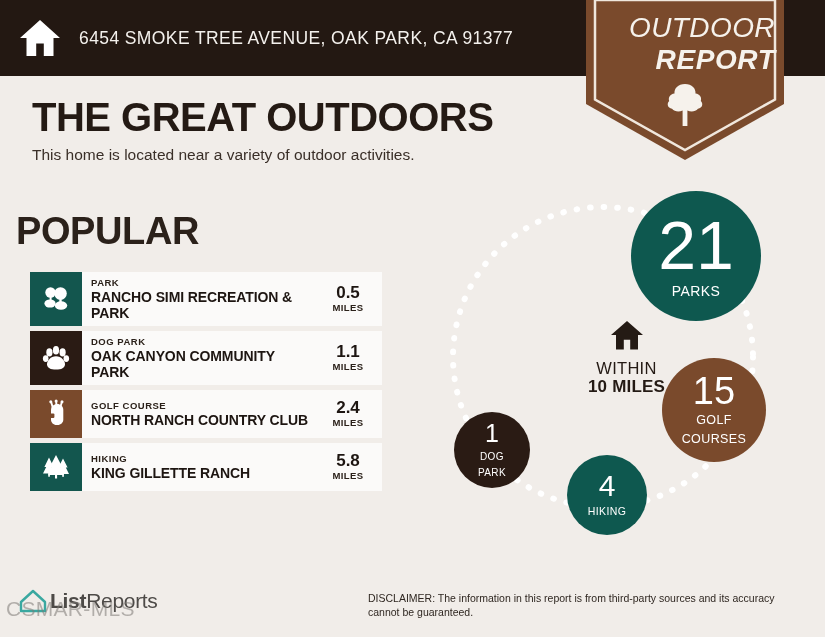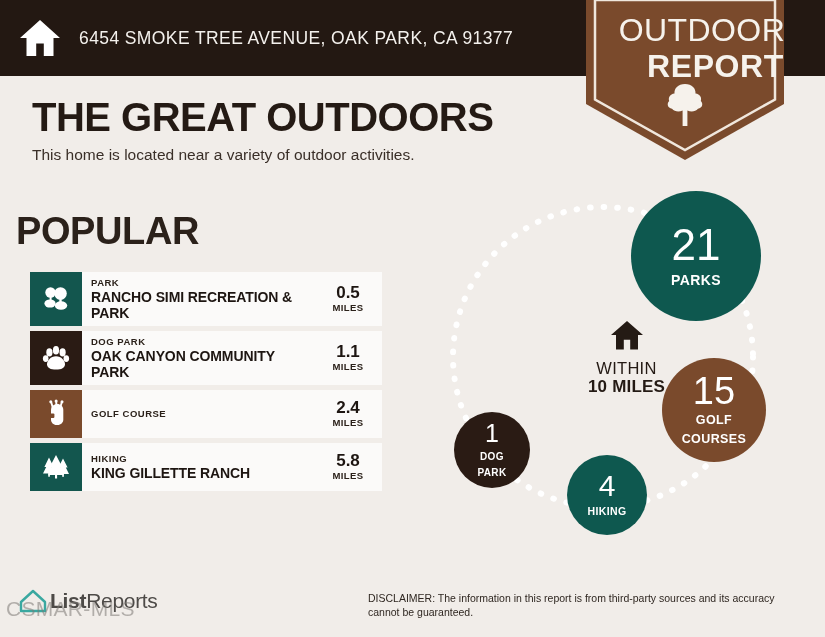--- a/index.html
+++ b/index.html
@@ -53,25 +53,26 @@
     z-index: 6;
   }
   .badge svg { display: block; }
   .badge-text {
     position: absolute;
     top: 20px;
     left: 0;
     width: 232px;
     text-align: center;
     color: #f6f2ec;
-    font-size: 32px;
+    font-size: 28px;
     font-weight: 400;
     line-height: 1.14;
     letter-spacing: 0.4px;
     pointer-events: none;
+    font-style: italic;
   }
   .badge-text .line2 {
     font-weight: 700;
     display: block;
     letter-spacing: 0.6px;
     padding-left: 27px;
   }
   .badge-tree {
     position: absolute;
     top: 90px;
@@ -204,31 +205,31 @@
     justify-content: center;
     text-align: center;
     color: #ffffff;
     line-height: 1;
   }
   .bubble-num {
     font-weight: 400;
     line-height: 0.95;
   }
   .bubble-label {
-    font-weight: 700;
+    font-weight: 400;
     letter-spacing: 0.4px;
     line-height: 1.1;
   }
 
   .bubble-parks {
     top: 11px; left: 191px;
     width: 130px; height: 130px;
     background: #0e584f;
   }
-  .bubble-parks .bubble-num { font-size: 44px; }
+  .bubble-parks .bubble-num { font-size: 68px; }
   .bubble-parks .bubble-label { font-size: 14px; margin-top: 7px; }
 
   .bubble-golf {
     top: 178px; left: 222px;
     width: 104px; height: 104px;
     background: #7a4a2c;
   }
   .bubble-golf .bubble-num { font-size: 38px; }
   .bubble-golf .bubble-label { font-size: 12.5px; margin-top: 5px; }
 
@@ -400,20 +401,21 @@
         <circle cx="9.8" cy="2.8" r="1.5" fill="#ffffff"></circle>
         <path d="M15.6 8.6 L15.2 2.2" stroke="#ffffff" stroke-width="1.9" stroke-linecap="round"></path>
         <circle cx="15.1" cy="2" r="1.5" fill="#ffffff"></circle>
         <path d="M19 9.6 L20.8 3.2" stroke="#ffffff" stroke-width="1.9" stroke-linecap="round"></path>
         <circle cx="21" cy="2.8" r="1.5" fill="#ffffff"></circle>
         <rect x="9.2" y="14.5" width="4.2" height="4.4" rx="1" fill="#7a4a2c"></rect>
       </svg>
     </div>
     <div class="poi-text">
       <div class="poi-cat">GOLF COURSE</div>
+      <div class="poi-name">NORTH RANCH COUNTRY CLUB</div>
     </div>
     <div class="poi-dist">
       <div class="poi-dist-num">2.4</div>
       <div class="poi-dist-unit">MILES</div>
     </div>
   </div>
 
   <div class="poi-row">
     <div class="poi-icon" style="background:#13564e">
       <svg width="30" height="30" viewBox="0 0 30 30">

